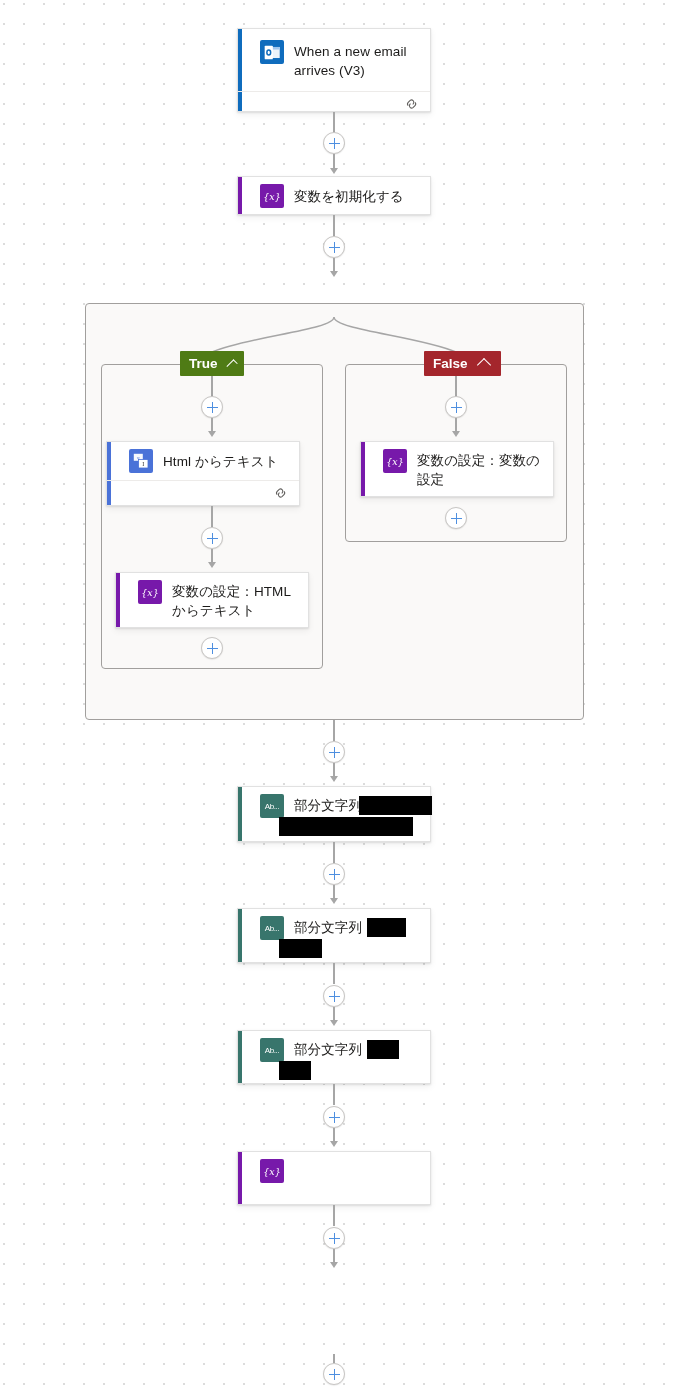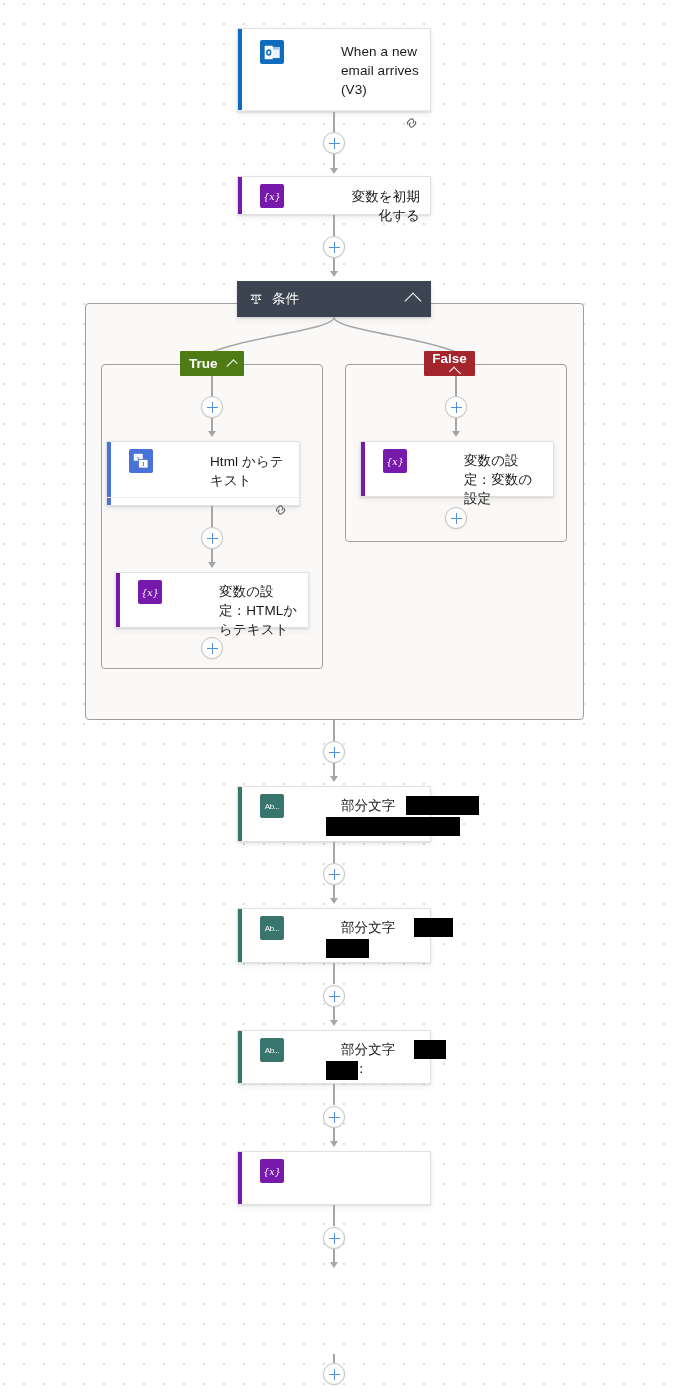--- a/index.html
+++ b/index.html
@@ -39,21 +39,20 @@
     left: 0;
     top: 0;
     bottom: 0;
     width: 4px;
   }
   .card-head {
     display: flex;
     align-items: flex-start;
     padding: 11px 10px 11px 22px;
     min-height: 30px;
-    gap: 47px;
   }
   .card-title {
     font-size: 13.5px;
     line-height: 19px;
     color: #1b1a19;
     padding-left: 10px;
     padding-top: 2px;
     letter-spacing: 0.1px;
     word-break: break-word;
   }
@@ -238,34 +237,20 @@
     </div>
   </div>
 
   <div class="vline" style="left:333.3px; top:215px; height:21px;"></div>
   <div class="plus" style="left:323px; top:236px;"></div>
   <div class="vline" style="left:333.3px; top:258px; height:15px;"></div>
   <div class="arrowhead" style="left:329.5px; top:271px;"></div>
 
   <div class="scope" style="left:85px; top:303px; width:499px; height:417px;"></div>
 
-  <div class="cond-header" style="left:237px; top:281px; width:194px; height:36px;">
-    <span style="display:inline-flex;">
-      <svg width="14" height="14" viewBox="0 0 16 16" aria-hidden="true">
-        <rect x="2" y="3" width="12" height="1.3" fill="#ffffff"></rect>
-        <path d="M5 4.3 L4 8 M11 4.3 L12 8" stroke="#ffffff" stroke-width="1.1" fill="none"></path>
-        <rect x="2.2" y="8" width="3.6" height="1.2" fill="#ffffff"></rect>
-        <rect x="10.2" y="8" width="3.6" height="1.2" fill="#ffffff"></rect>
-        <rect x="7.4" y="4.3" width="1.2" height="8" fill="#ffffff"></rect>
-        <rect x="5.4" y="12.2" width="5.2" height="1.2" fill="#ffffff"></rect>
-      </svg>
-    </span>
-    <span class="ctitle">条件</span>
-    <span class="chev"></span>
-  </div>
 
   <svg class="cond-svg" width="674" height="1400">
     <path d="M334 317 C 334 330, 250 336, 212 352" fill="none" stroke="#a6a6a6" stroke-width="1.4"></path>
     <path d="M334 317 C 334 330, 418 336, 456 352" fill="none" stroke="#a6a6a6" stroke-width="1.4"></path>
   </svg>
 
   <div class="scope-inner" style="left:101px; top:364px; width:222px; height:305px;"></div>
   <div class="branch-label branch-true" style="left:180px; top:351px; width:64px;justify-content:space-between;">
     <span>True</span>
     <span class="chev"></span>
@@ -311,21 +296,21 @@
       <div class="icn icn-var">
           <span>{x}</span>
         </div>
       <div class="card-title" style="padding-top:2px;">変数の設定：HTMLからテキスト</div>
     </div>
   </div>
 
   <div class="plus" style="left:201px; top:637px;"></div>
 
   <div class="scope-inner" style="left:345px; top:364px; width:222px; height:178px;"></div>
-  <div class="branch-label branch-false" style="left:424px; top:351px; width:51px;flex-direction:column;">
+  <div class="branch-label branch-false" style="left:424px; top:351px; width:77px;">
     <span>False</span>
     <span class="chev"></span>
   </div>
 
   <div class="vline" style="left:455.3px; top:376px; height:21px;"></div>
   <div class="plus" style="left:445px; top:396px;"></div>
   <div class="vline" style="left:455.3px; top:418px; height:15px;"></div>
   <div class="arrowhead" style="left:451.5px; top:431px;"></div>
 
   <div class="card" style="left:360px; top:441px; width:194px; height:56px;">

